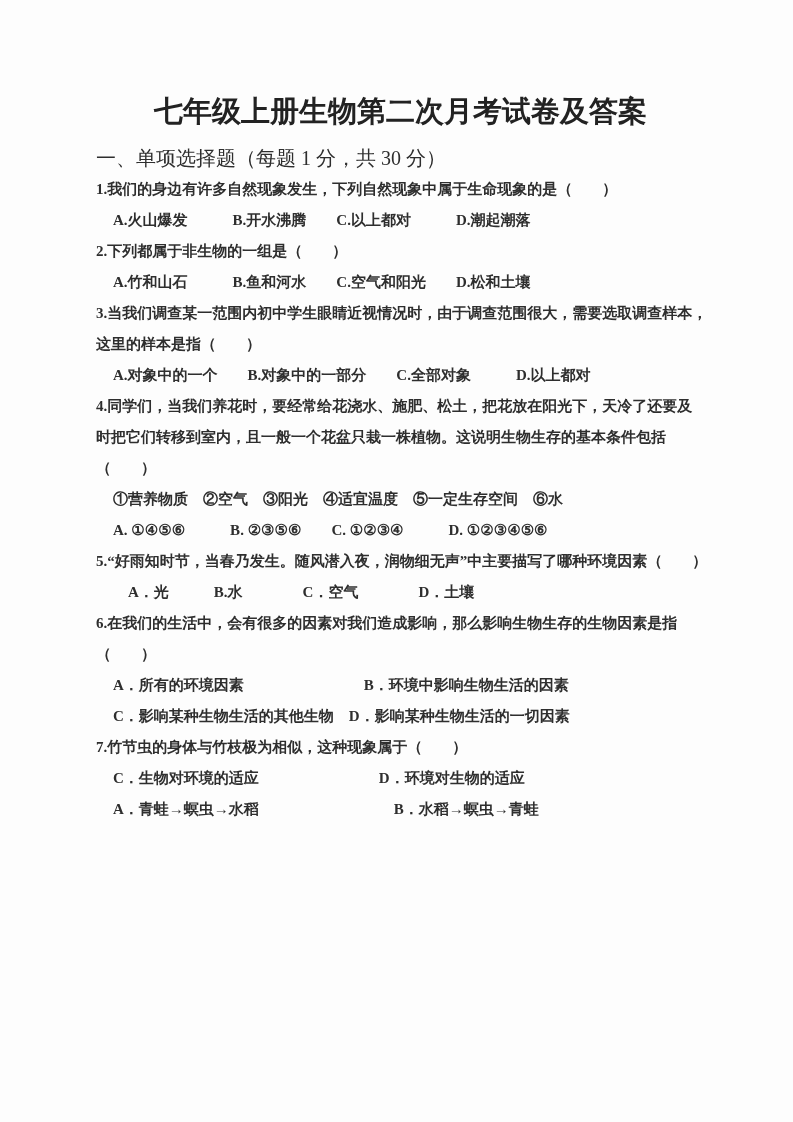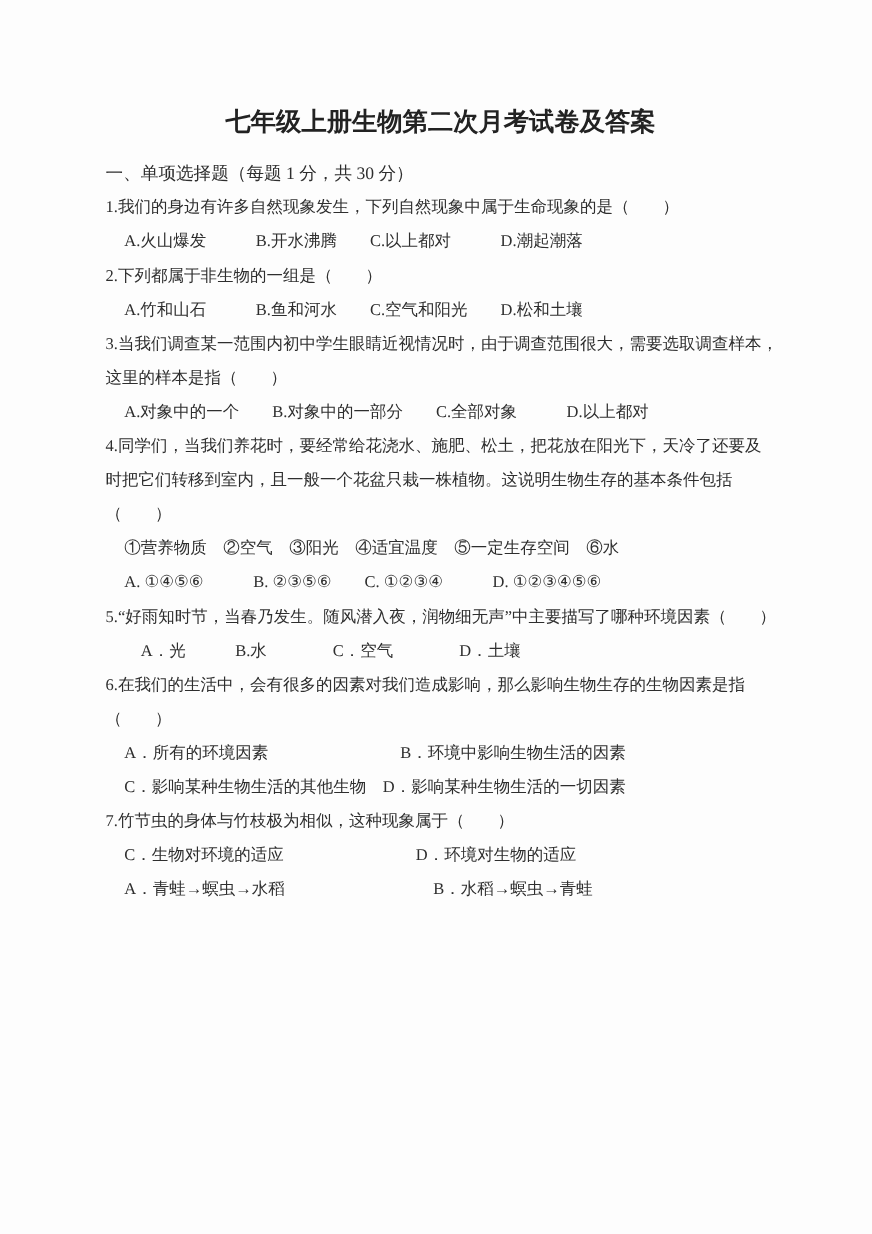--- a/index.html
+++ b/index.html
@@ -13,42 +13,42 @@
     height: 1122px;
     margin: 0 auto;
     background: #fdfdfd;
     box-sizing: border-box;
     padding: 96px 88px 40px 96px;
     overflow: hidden;
     font-family: "Liberation Serif", "DejaVu Serif", serif;
     color: #2e2e2e;
   }
   .title {
-    font-size: 23px;
+    font-size: 29px;
     font-weight: 700;
     text-align: center;
     line-height: 30px;
     margin: 0 0 17px 0;
     white-space: nowrap;
     color: #222222;
   }
   .line {
     font-size: 15px;
     line-height: 31px;
     white-space: pre;
   }
   .section-heading {
-    font-size: 16px;
+    font-size: 20px;
     line-height: 31px;
     white-space: pre;
   }
   .opts, .items {
     padding-left: 17px;
   }
-  .question { margin: 0; }
+  .question { margin: 0; font-weight: bold; }
 </style>
 </head>
 <body>
 
 <div class="page">
 
   <h1 class="title">七年级上册生物第二次月考试卷及答案</h1>
 
   <div class="section-heading">一、单项选择题（每题 1 分，共 30 分）</div>
 

